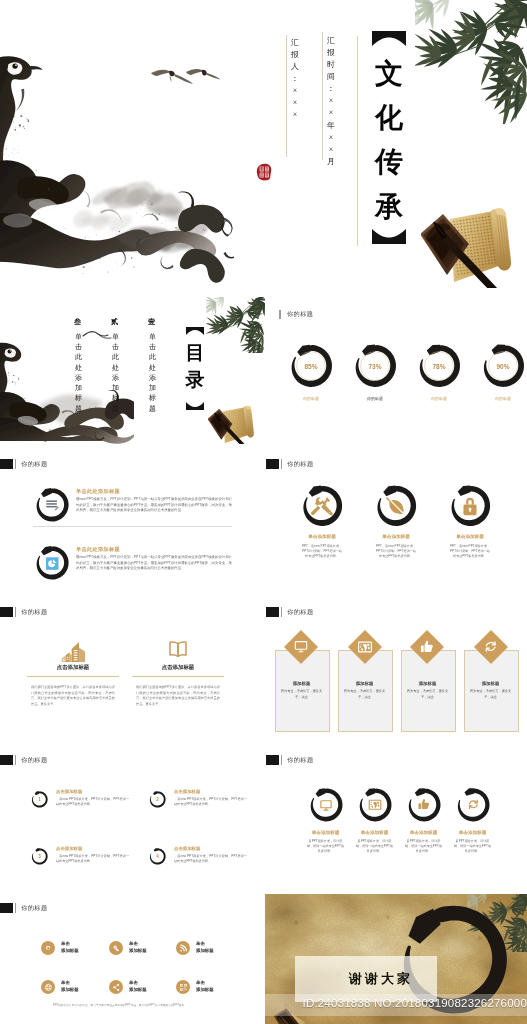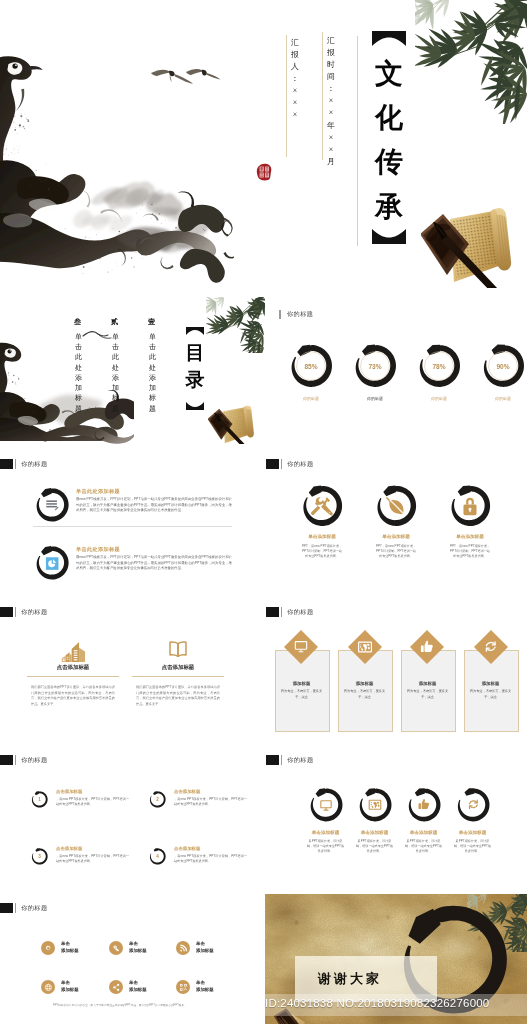--- a/index.html
+++ b/index.html
@@ -117,21 +117,21 @@
     radial-gradient(circle 3px at 8% 86%, rgba(110,80,34,.26) 0%, rgba(0,0,0,0) 100%),
     radial-gradient(circle 6px at 38% 40%, rgba(255,248,216,.32) 0%, rgba(0,0,0,0) 100%),
     radial-gradient(circle 5px at 70% 12%, rgba(255,248,216,.28) 0%, rgba(0,0,0,0) 100%),
     radial-gradient(circle 4px at 55% 55%, rgba(110,80,34,.22) 0%, rgba(0,0,0,0) 100%);
   opacity:.9;}
 .noise{position:absolute;left:0;top:0;width:100%;height:100%;opacity:.85;mix-blend-mode:multiply;}
 .tbox{position:absolute;background:rgba(255,253,245,.70);}
 .tbox-txt{position:absolute;text-align:center;font-size:13px;color:#16140f;letter-spacing:3px;
           font-family:"Liberation Serif","DejaVu Serif",serif;font-weight:700;white-space:nowrap;}
 .idbar{position:absolute;left:0;width:100%;background:rgba(255,255,255,.30);}
-.idbar-txt{position:absolute;left:0;width:100%;text-align:left;font-size:11.5px;color:#fdfdfd;
+.idbar-txt{position:absolute;left:0;width:100%;text-align:right;font-size:11.5px;color:#fdfdfd;
            letter-spacing:.2px;font-family:"Liberation Sans","DejaVu Sans",sans-serif;
            text-shadow:0 1px 1px rgba(0,0,0,.32);}
 
 </style>
 </head>
 <body>
 
 <div class="page">
 
 <div class="slide" style="left:0;top:0;width:527px;height:288px">
@@ -1524,21 +1524,21 @@
         <path d="M104.0 88.0 C99.7 94.5 98.1 111.1 100.7 125.9 C104.7 111.7 105.8 95.0 104.0 88.0 Z" fill="#35412f"></path>
         <path d="M96.0 104.0 C91.4 108.7 87.6 122.3 87.7 134.9 C93.2 123.8 96.5 110.1 96.0 104.0 Z" fill="#465139"></path>
       </svg>
 
   <svg class="abs" style="left:126px;top:4px" width="124" height="124" viewBox="0 0 120 120">
         <path d="M38.28 15.48 L40.71 12.89 L43.55 10.90 L46.63 9.34 L49.96 8.56 L53.33 7.99 L56.73 7.65 L60.15 7.53 L63.57 7.64 L66.98 7.97 L70.36 8.53 L73.70 9.31 L76.97 10.31 L80.18 11.52 L83.29 12.94 L86.31 14.56 L89.21 16.38 L91.98 18.39 L94.62 20.58 L97.10 22.93 L99.42 25.44 L101.57 28.10 L103.54 30.89 L105.32 33.81 L106.90 36.83 L108.29 39.95 L109.46 43.15 L110.42 46.42 L111.17 49.74 L111.69 53.11 L112.00 56.49 L112.09 59.89 L111.96 63.29 L111.61 66.66 L111.04 70.01 L110.26 73.31 L109.26 76.55 L108.07 79.72 L106.67 82.81 L105.07 85.80 L103.29 88.68 L101.33 91.44 L99.20 94.07 L96.90 96.56 L94.45 98.90 L91.85 101.08 L89.11 103.09 L86.26 104.92 L83.29 106.56 L80.21 108.01 L77.05 109.26 L73.82 110.31 L70.52 111.15 L67.10 111.32 L63.74 111.65 L60.37 111.74 L56.99 111.61 L53.64 111.24 L50.33 110.65 L47.06 109.85 L43.87 108.82 L40.76 107.56 L37.77 106.07 L34.88 104.39 L32.13 102.52 L29.52 100.48 L27.06 98.28 L24.77 95.91 L22.64 93.41 L20.70 90.78 L18.96 88.03 L17.41 85.19 L16.06 82.25 L14.92 79.24 L14.00 76.18 L13.30 73.08 L12.81 69.95 L12.54 66.81 L12.49 63.68 L12.66 60.57 L13.03 57.50 L13.62 54.48 L14.40 51.53 L15.38 48.66 L16.55 45.88 L19.34 46.79 L18.73 49.51 L18.31 52.26 L18.07 55.01 L18.02 57.76 L18.15 60.50 L18.45 63.22 L18.94 65.89 L19.59 68.52 L20.42 71.08 L21.41 73.58 L22.55 75.99 L23.85 78.31 L25.28 80.53 L26.86 82.64 L28.56 84.63 L30.37 86.50 L32.30 88.24 L34.32 89.84 L36.43 91.31 L38.62 92.63 L40.88 93.80 L43.19 94.83 L45.56 95.70 L47.97 96.39 L50.42 96.91 L52.88 97.27 L55.35 97.49 L57.81 97.55 L60.26 97.47 L62.70 97.24 L65.11 96.89 L67.40 96.01 L69.73 95.43 L72.02 94.72 L74.26 93.86 L76.44 92.87 L78.56 91.75 L80.60 90.49 L82.57 89.11 L84.45 87.61 L86.23 85.99 L87.92 84.27 L89.49 82.43 L90.95 80.50 L92.29 78.48 L93.49 76.37 L94.57 74.18 L95.50 71.93 L96.29 69.61 L96.93 67.24 L97.42 64.83 L97.75 62.39 L97.92 59.92 L97.92 57.44 L97.76 54.96 L97.44 52.50 L96.94 50.05 L96.29 47.64 L95.47 45.27 L94.49 42.96 L93.36 40.72 L92.07 38.56 L90.64 36.49 L89.07 34.52 L87.36 32.66 L85.53 30.92 L83.59 29.31 L81.54 27.84 L79.39 26.51 L77.16 25.34 L74.85 24.32 L72.48 23.46 L70.06 22.77 L67.60 22.24 L65.11 21.89 L62.61 21.70 L60.11 21.69 L57.62 21.84 L55.15 22.16 L52.71 22.65 L50.31 23.29 L47.78 23.53 L45.14 23.71 L42.26 23.63 Z" fill="#1c1712"></path>
         <path d="M40.69 10.39 L48.07 25.52 L27.92 44.31 L16.86 36.67 L24.24 18.41 Z" fill="#1c1712"></path>
       </svg>
 
   <div class="tbox" style="left:30px;top:62px;width:142px;height:46px"></div>
-  <div class="tbox-txt" style="left:16px;top:76px;width:138px">谢谢大家</div>
+  <div class="tbox-txt" style="left:47px;top:76px;width:138px">谢谢大家</div>
 
   <svg class="abs" style="left:4px;top:106px" width="44" height="40" viewBox="0 0 56 50">
     <defs>
       <linearGradient id="stC" x1="0" y1="0" x2="1" y2="1">
         <stop offset="0%" stop-color="#6e4a2e"></stop>
             <stop offset="55%" stop-color="#4a2f1b"></stop>
             <stop offset="100%" stop-color="#2b190c"></stop>
       </linearGradient>
       <linearGradient id="scC" x1="0" y1="0" x2="0.6" y2="1">
         <stop offset="0%" stop-color="#e9d49a"></stop>

